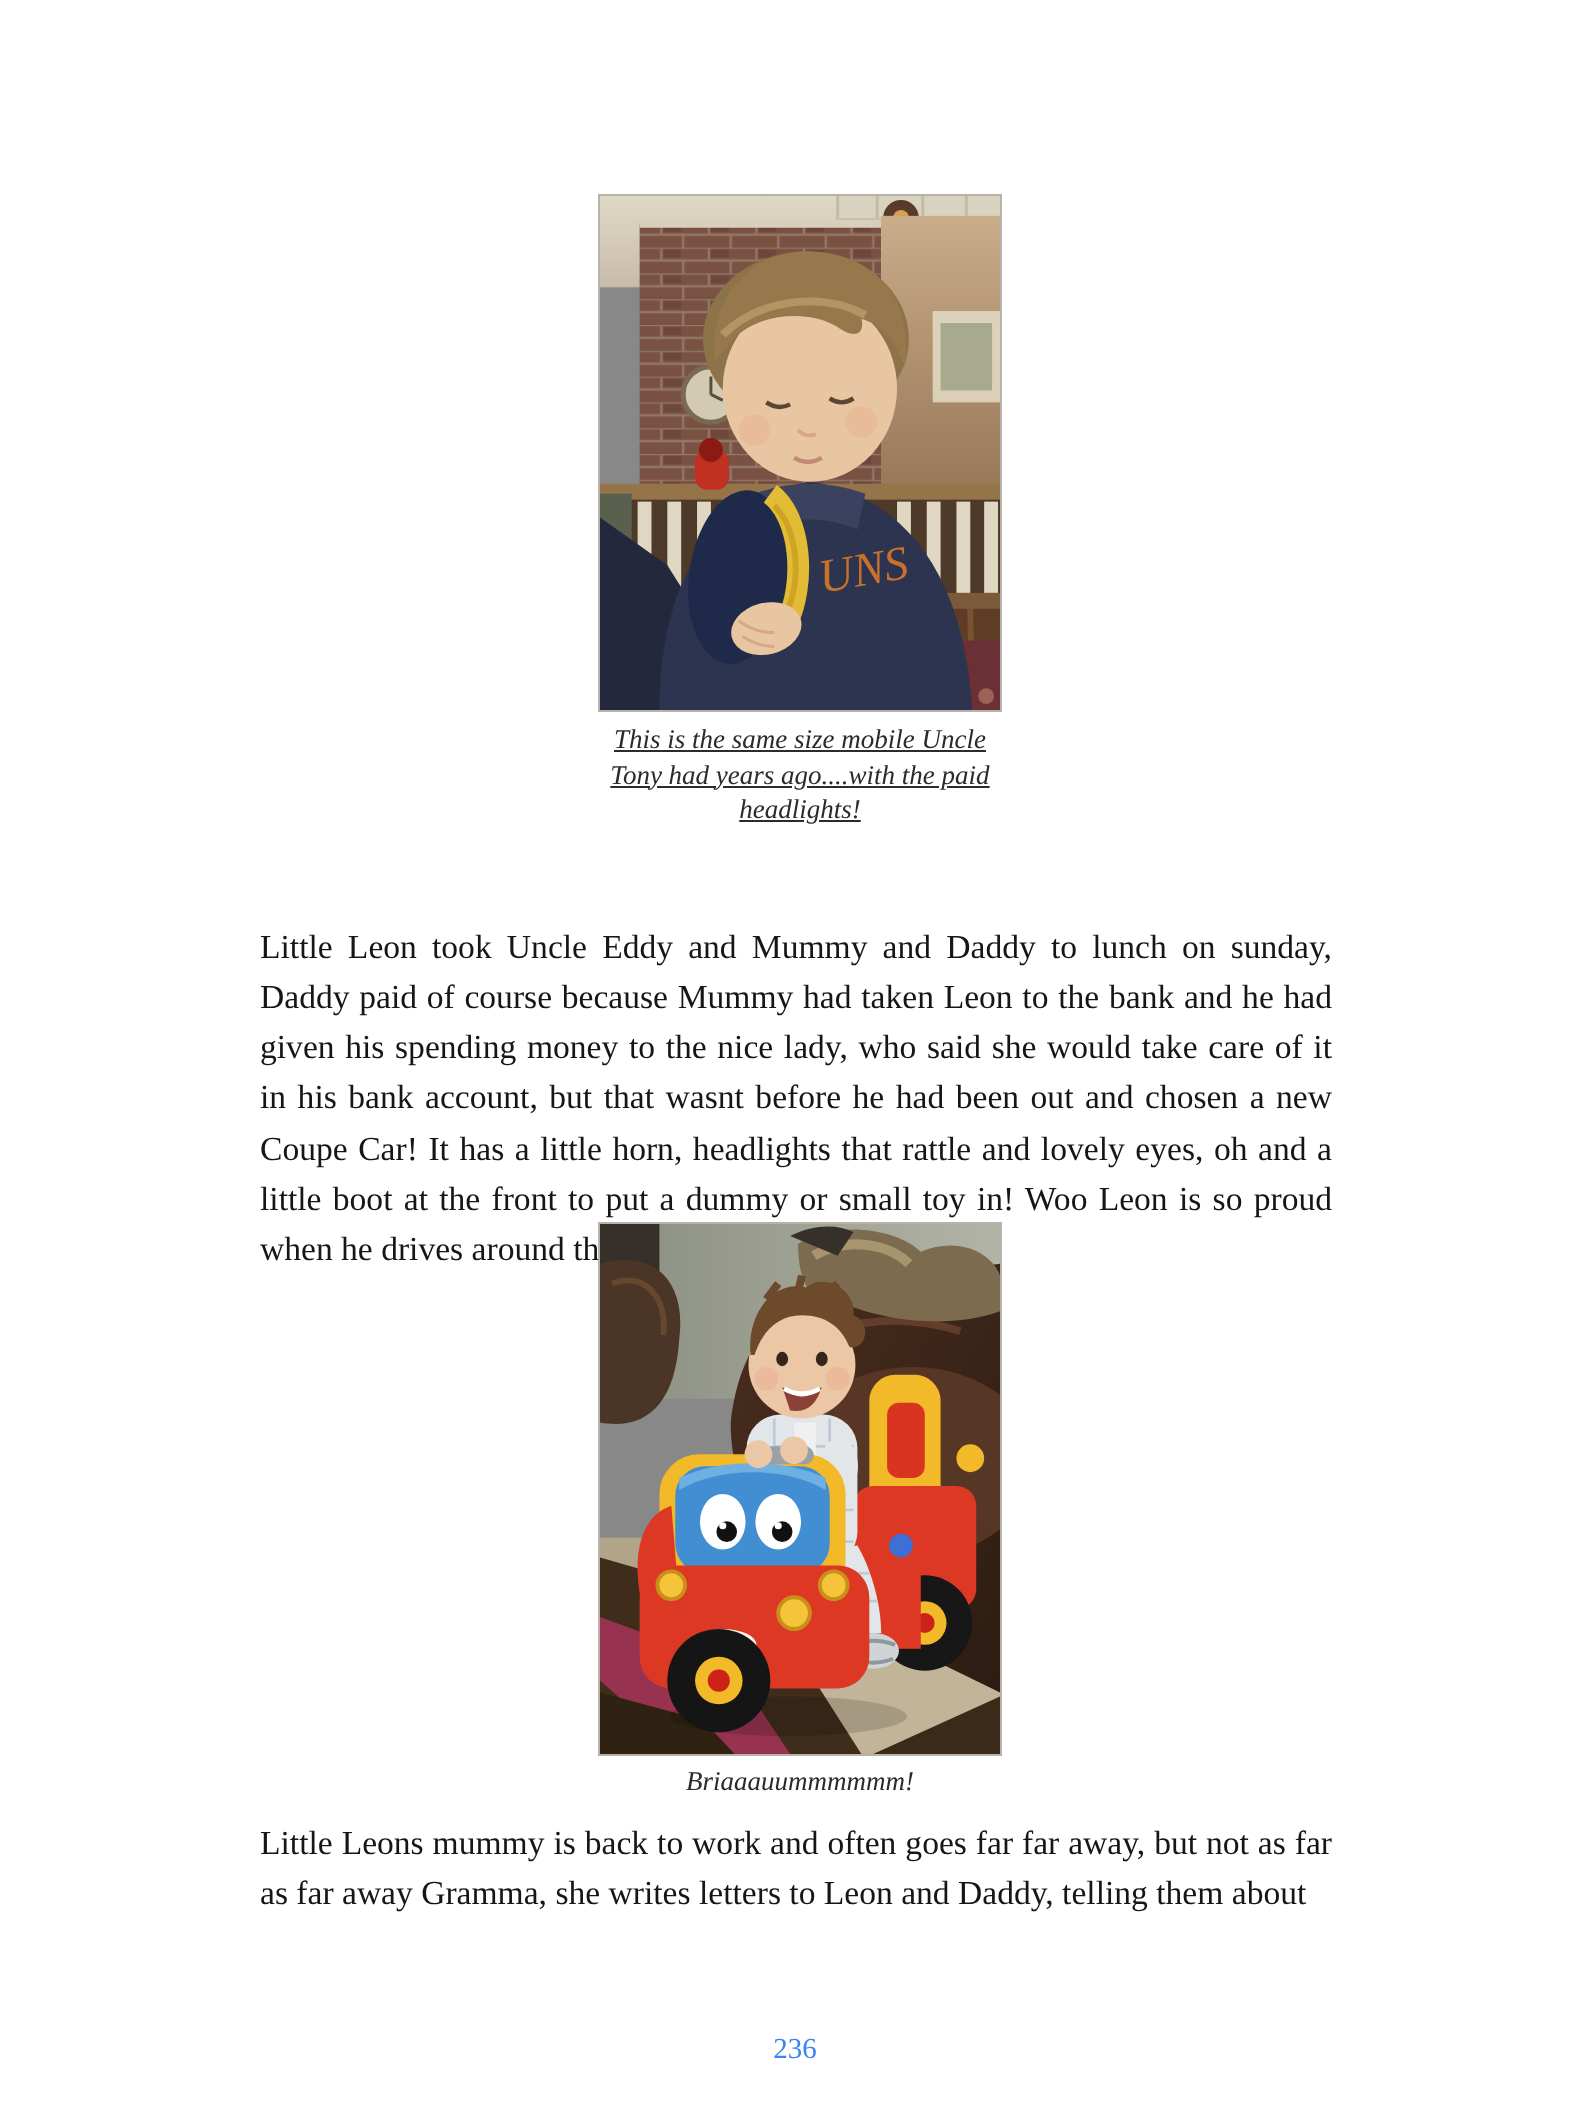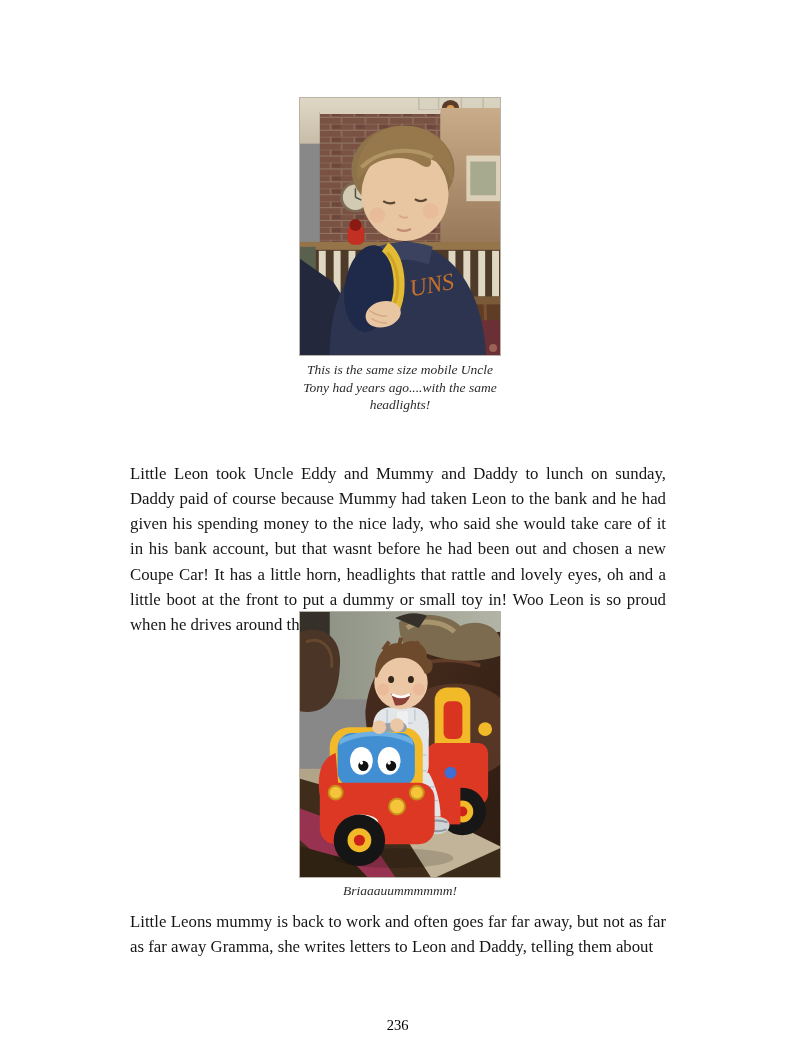--- a/index.html
+++ b/index.html
@@ -23,39 +23,39 @@
   .photo svg{display:block;width:100%;height:100%;}
   .caption{
     position:absolute;
     left:270px;width:260px;
     text-align:center;
     font-style:italic;
     font-size:13.5px;
     line-height:17.5px;
     color:#2b2b2b;
   }
-  #caption1{top:361px;}
+  #caption1{top:361px;text-decoration:underline;}
   #caption2{top:882px;}
   .caption span{display:block;}
   .body-text{
     position:absolute;
     left:130px;width:536px;
     text-align:justify;
     font-size:16.8px;
     line-height:25.2px;
     color:#161616;
   }
   #para1{top:444px;}
   #para2{top:892px;}
   .page-number{
     position:absolute;
     top:1017px;left:0;width:100%;
     text-align:center;
     font-size:14.5px;
-    color:#000000;
+    color:#3b82f6;
   }
 </style>
 </head>
 <body>
 
 <div class="page">
 
   <div class="photo" id="photo1">
     <svg viewBox="0 0 202 259" preserveAspectRatio="none">
       <defs>
@@ -153,21 +153,21 @@
         <path d="M86 150 C 102 162 104 196 94 216" stroke="#e2bc35" stroke-width="11" fill="none"></path>
         <path d="M88 156 C 100 168 102 194 94 210" stroke="#c89a20" stroke-width="3" fill="none" opacity="0.7"></path>
         <ellipse cx="84" cy="218" rx="18" ry="13" fill="#e9c6a2" transform="rotate(-14 84 218)"></ellipse>
         <path d="M70 214 q 8 6 18 6 M72 222 q 8 5 16 5" stroke="#d8a884" stroke-width="1.5" fill="none"></path>
       </g>
     </svg>
   </div>
 
   <div class="caption" id="caption1">
     <span>This is the same size mobile Uncle</span>
-    <span>Tony had years ago....with the same</span>
+    <span>Tony had years ago....with the paid</span>
     <span>headlights!</span>
   </div>
 
   <p class="body-text" id="para1">Little Leon took Uncle Eddy and Mummy and Daddy to lunch on sunday, Daddy paid of course because Mummy had taken Leon to the bank and he had given his spending money to the nice lady, who said she would take care of it in his bank account, but that wasnt before he had been out and chosen a new Coupe Car!  It has a little horn, headlights that rattle and lovely eyes, oh and a little boot at the front to put a dummy or small toy in!  Woo Leon is so proud when he drives around the living room in it.</p>
 
   <div class="photo" id="photo2">
     <svg viewBox="0 0 202 267" preserveAspectRatio="none">
       <defs>
         <linearGradient id="wall2" x1="0" y1="0" x2="1" y2="0">
           <stop offset="0" stop-color="#8a8e80"></stop>

